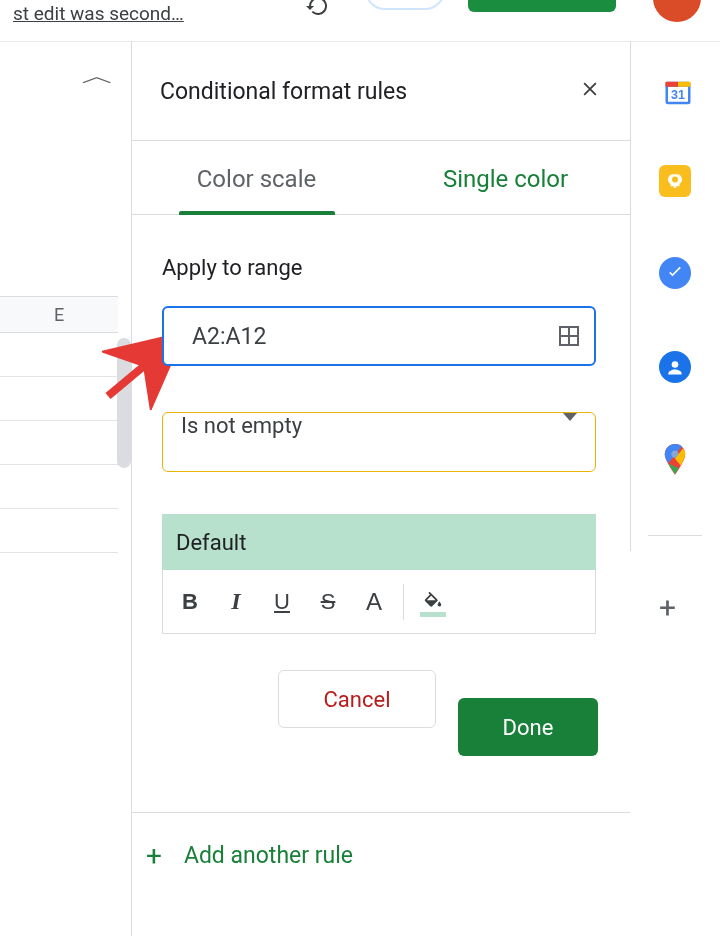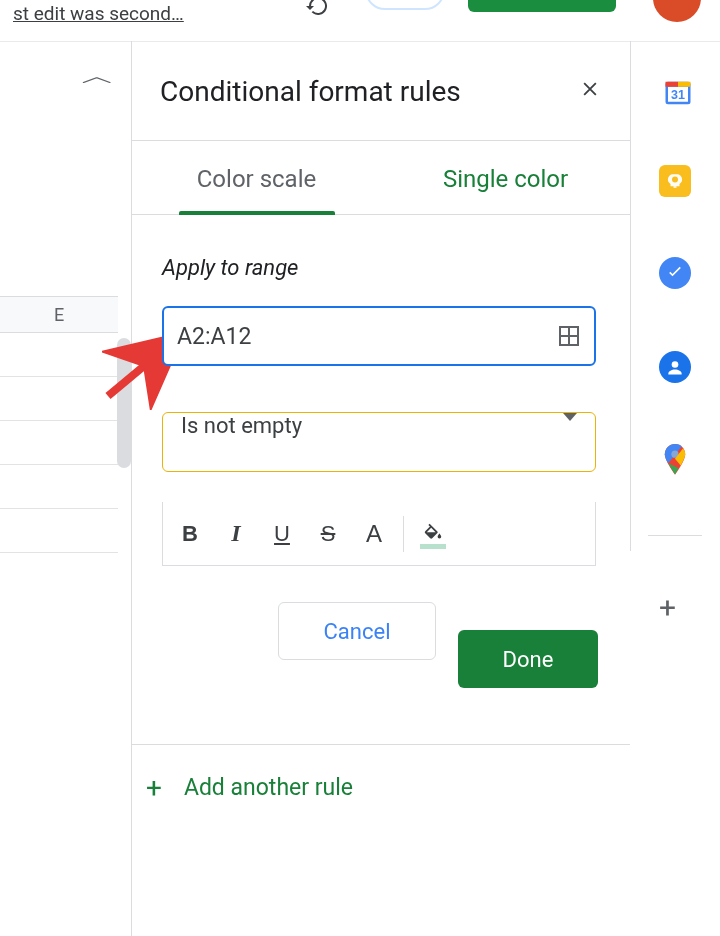--- a/index.html
+++ b/index.html
@@ -33,36 +33,36 @@
   .rail-keep { top: 124px; background:#f9bd1e; width:32px; height:32px; left:29px; }
   .rail-tasks { top: 216px; width:32px; height:32px; left:29px; background:#4285f4; border-radius:50%; display:flex;align-items:center;justify-content:center;}
   .rail-contacts { top: 310px; width:32px; height:32px; left:29px; background:#1a73e8; border-radius:50%; }
   .rail-maps { top: 404px; width:32px; height:32px; left:29px; }
   .rail-hr { position:absolute; left:18px; top:494px; width:54px; height:1px; background:#dadce0; }
   .rail-plus { position:absolute; left:29px; top:552px; font-size:30px; color:#5f6368; line-height:1; }
 
   
   .panel { position: absolute; left: 132px; top: 41px; width: 498px; bottom: 0; }
   .panel-header { display:flex; align-items:center; justify-content:space-between; padding: 32px 24px 30px 28px; }
-  .panel-title { font-size: 28px; color:#202124; font-weight: 400; }
+  .panel-title { font-size: 23px; color:#202124; font-weight: 400; }
   .close-x { font-size: 22px; color:#3c4043; cursor:pointer; padding:6px;}
   .panel-hr { height: 1px; background: #dadce0; }
 
   .tabs { display:flex; }
   .tab { flex:1; text-align:center; padding: 24px 0 18px 0; font-size: 24px; color:#5f6368; cursor:pointer; }
   .tab.active { color:#188038; }
   .tabs-track { height:4px; display:flex;}
   .under-active { width:50%; display:flex; justify-content:center;}
   .under-active .bar { width:156px; height:4px; background:#188038; border-radius:2px 2px 0 0;}
   .under-inactive{ width:50%; }
 
   .body-content { padding: 40px 30px 10px 30px; }
-  .section-title { font-size: 22px; color:#202124; margin-bottom: 26px; font-style: italic; }
-
-  .range-input-wrap { position:relative; width: 434px; height: 60px; border:2px solid #1a73e8; border-radius:6px; background:#fff; display:flex; align-items:center; padding: 0 52px 0 11px; }
+  .section-title { font-size: 22px; color:#202124; margin-bottom: 26px; }
+
+  .range-input-wrap { position:relative; width: 434px; height: 60px; border:2px solid #1a73e8; border-radius:6px; background:#fff; display:flex; align-items:center; padding: 0 52px 0 26px; }
   .range-input { border:none; outline:none; font-size:23px; color:#3c4043; width:100%; font-family:inherit; background:transparent; }
   .grid-btn { position:absolute; right:10px; top:50%; transform:translateY(-50%); width:30px; height:30px; cursor:pointer; display:flex;align-items:center;justify-content:center;}
 
   .section-gap { height: 46px; }
 
   .help-text { font-size:19px; color:#5f6368; margin-bottom: 16px; }
 
   .dropdown { width:434px; height:60px; border:1px solid #eab308; border-radius:6px; display:flex; align-items:flex-start; justify-content:space-between; padding: 0 18px; cursor:pointer;gap:20px; }
   .dropdown-val { font-size:22px; color:#3c4043; }
   .dd-caret { width:0;height:0;border-left:7px solid transparent;border-right:7px solid transparent;border-top:8px solid #5f6368; }
@@ -75,21 +75,21 @@
   .fmt-i { font-style:italic; font-weight:700; font-family:Georgia; font-size:24px;}
   .fmt-u { text-decoration:underline; font-family:Arial; font-size:22px;}
   .fmt-s { text-decoration:line-through; font-family:Arial; font-size:22px;}
   .fmt-A { font-family:Arial; font-size:24px; position:relative;}
   .fmt-sep { width:1px; height:36px; background:#dadce0; margin:0 6px;}
   .fill-btn { position:relative; width:46px; display:flex; flex-direction:column; align-items:center; justify-content:center;}
   .fill-under { position:absolute; bottom:8px; width:26px; height:5px; background:#b7e1cd;}
 
   .action-btns { display:flex; justify-content:flex-end; gap:22px; margin-top:36px; padding-right:2px;}
   .btn { height:58px; border-radius:6px; font-size:22px; display:flex;align-items:center;justify-content:center; cursor:pointer;}
-  .btn-cancel { width:158px; border:1px solid #dadce0; color:#3b82f6; background:#fff;}
+  .btn-cancel { width:158px; border:1px solid #dadce0; color:#b91c1c; background:#fff;}
   .btn-done { width:140px; background:#188038; color:#fff; border:none;margin-top:28px;}
 
   .panel-hr2 { height:1px; background:#dadce0; margin-top:46px;}
   .add-rule { display:flex; align-items:center; gap:22px; padding: 26px 0 0 14px; color:#188038; font-size:23px; cursor:pointer;}
   .add-plus { font-size:28px; font-weight:400; }
 
   
   .collapse-chevron { position:absolute; left:86px; top:60px; font-size:24px; color:#5f6368; cursor:pointer; transform: scaleX(1.4);}
 
   
@@ -214,20 +214,23 @@
       </div>
 
       <div class="section-gap"></div>
 
       <div class="dropdown">
         <span class="dropdown-val">Is not empty</span>
         <span class="dd-caret"></span>
       </div>
 
       <div style="height:30px"></div>
+      <div class="style-preview">
+          <span>Default</span>
+        </div>
       <div class="fmt-toolbar">
         <div class="fmt-btn fmt-b">B</div>
         <div class="fmt-btn fmt-i">I</div>
         <div class="fmt-btn fmt-u">U</div>
         <div class="fmt-btn fmt-s">S</div>
         <div class="fmt-btn fmt-A">A</div>
         <div class="fmt-sep"></div>
         <div class="fmt-btn fill-btn">
           <svg width="22" height="22" viewBox="0 0 24 24">
               <path fill="#3c4043" d="M16.56 8.94L8.32.7 6.9 2.12l1.77 1.77L3.5 9.06a1.5 1.5 0 0 0 0 2.12l5.5 5.5c.29.29.68.44 1.06.44s.77-.15 1.06-.44l5.44-5.44a1.5 1.5 0 0 0 0-2.3zM5.21 10L10 5.21 14.79 10H5.21zM19 11.5s-2 2.17-2 3.5a2 2 0 0 0 4 0c0-1.33-2-3.5-2-3.5z"></path>

